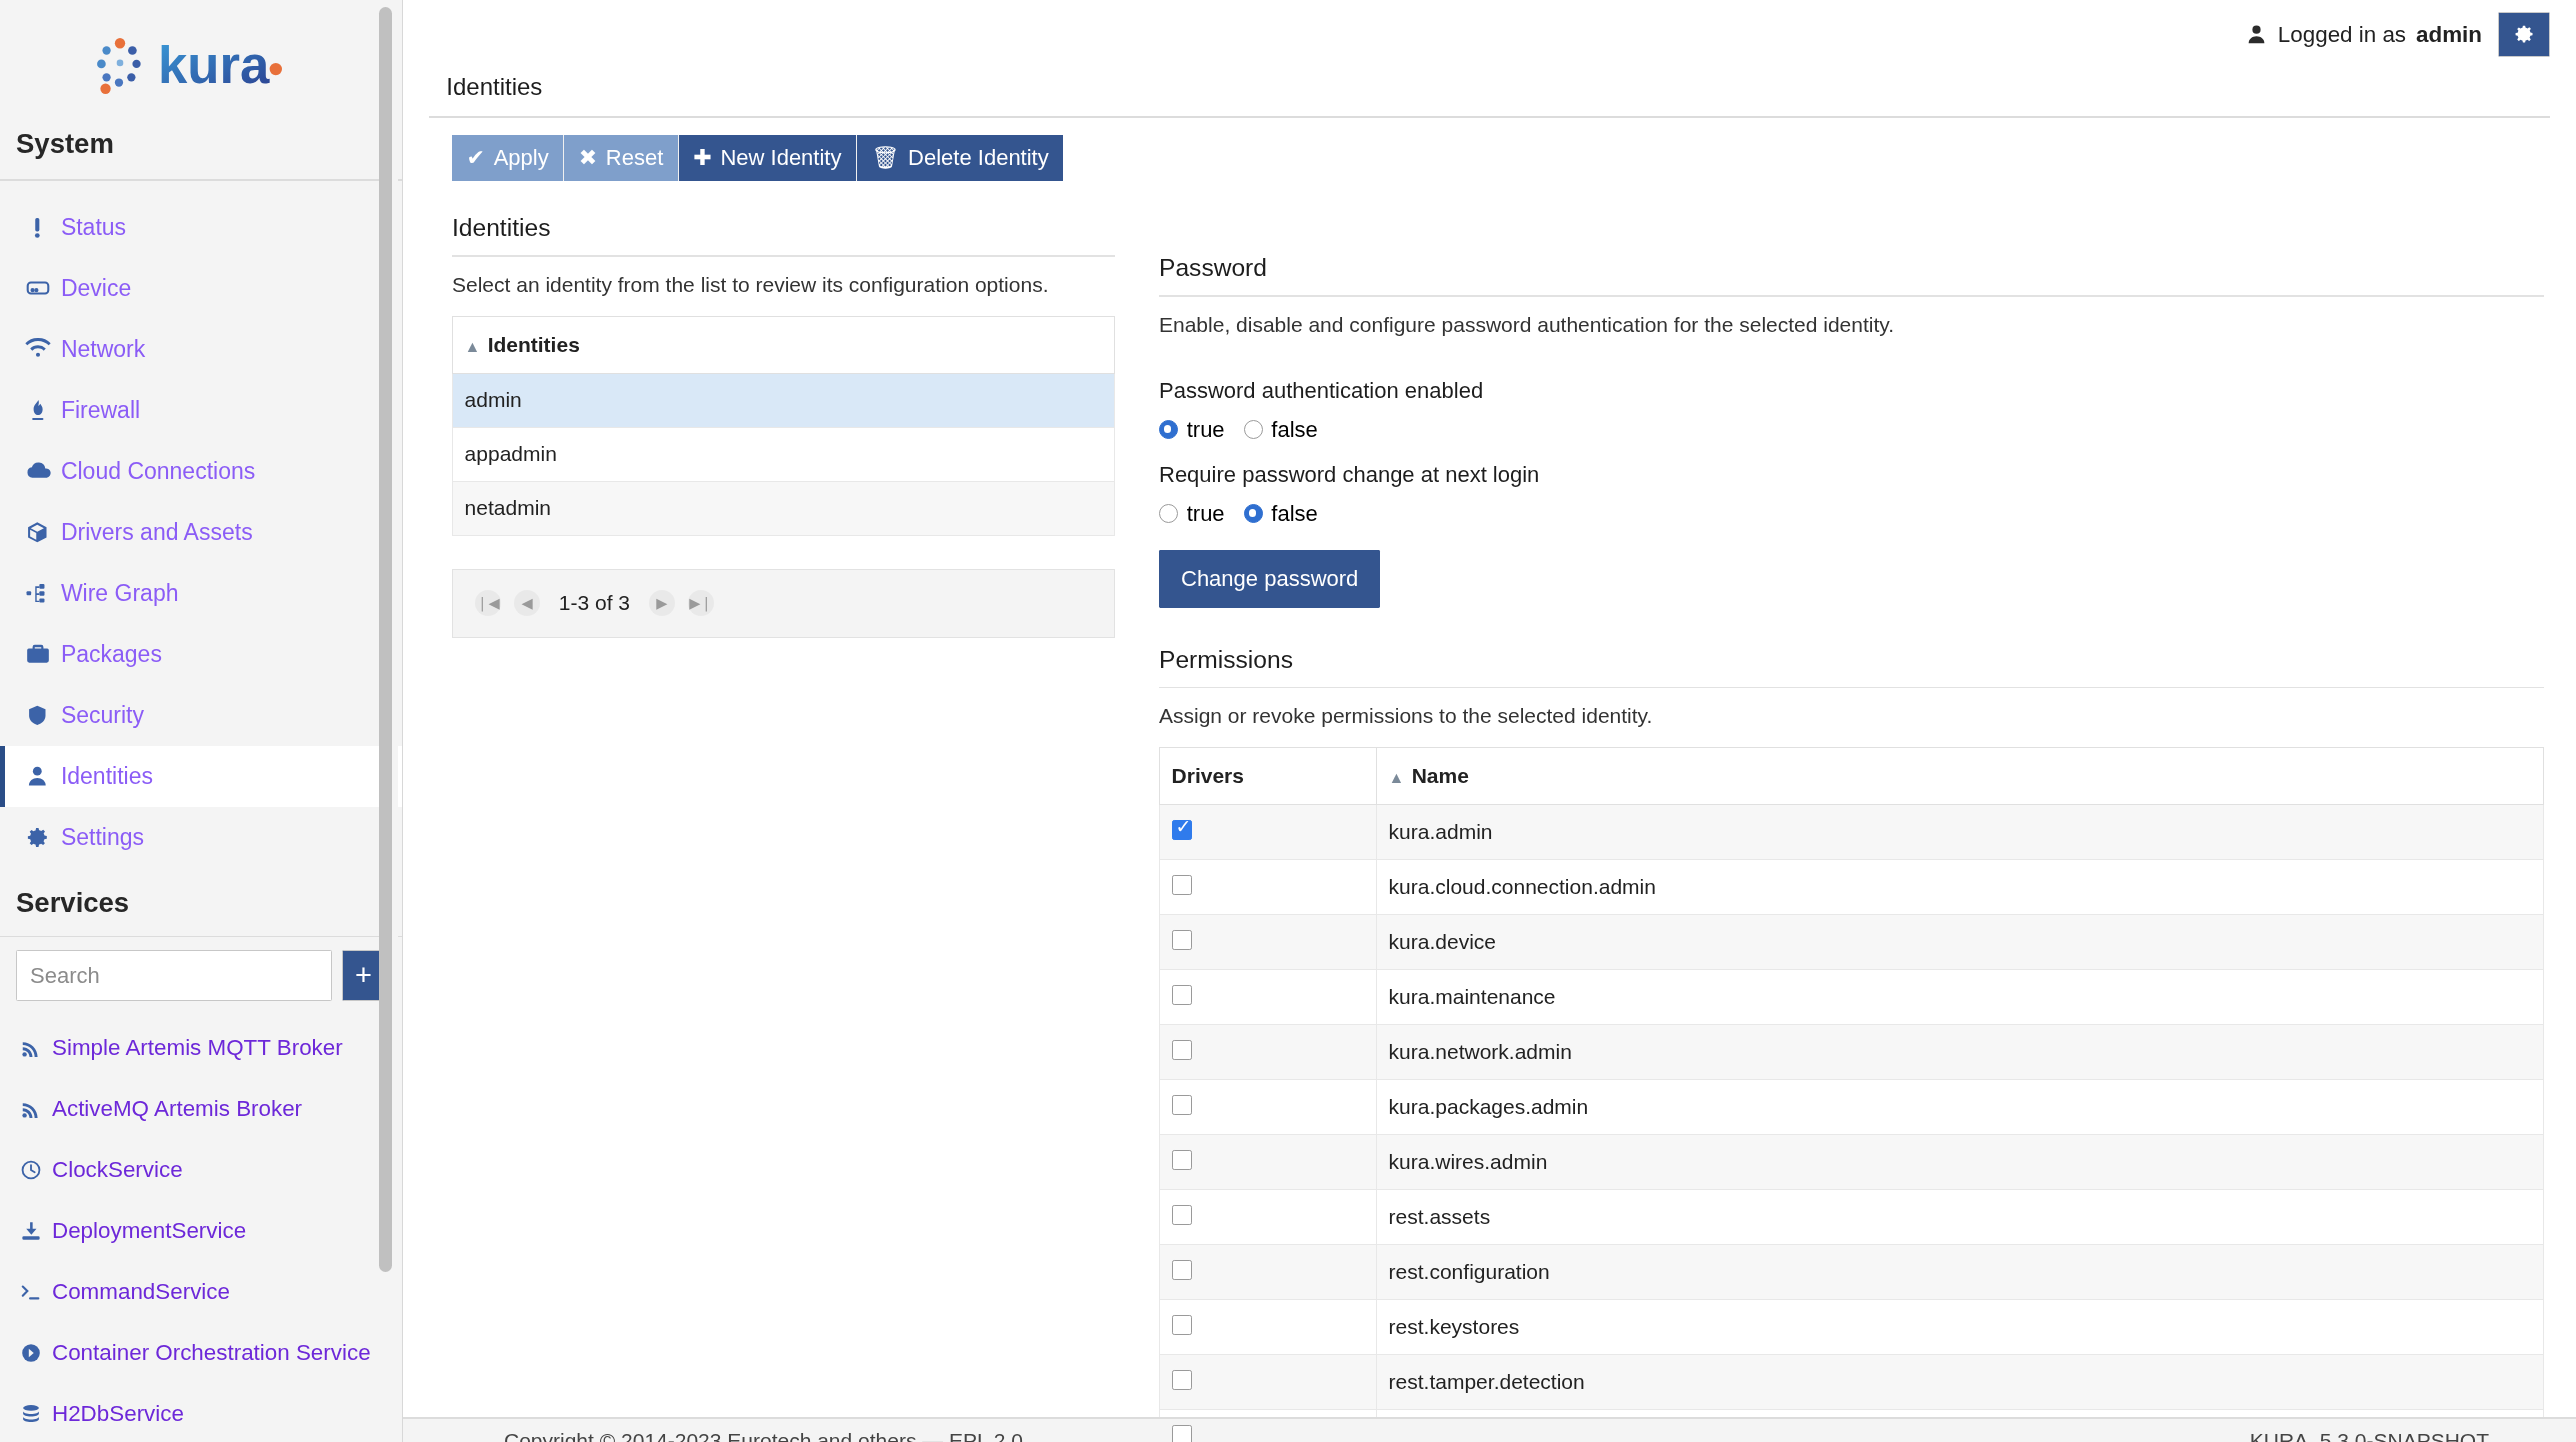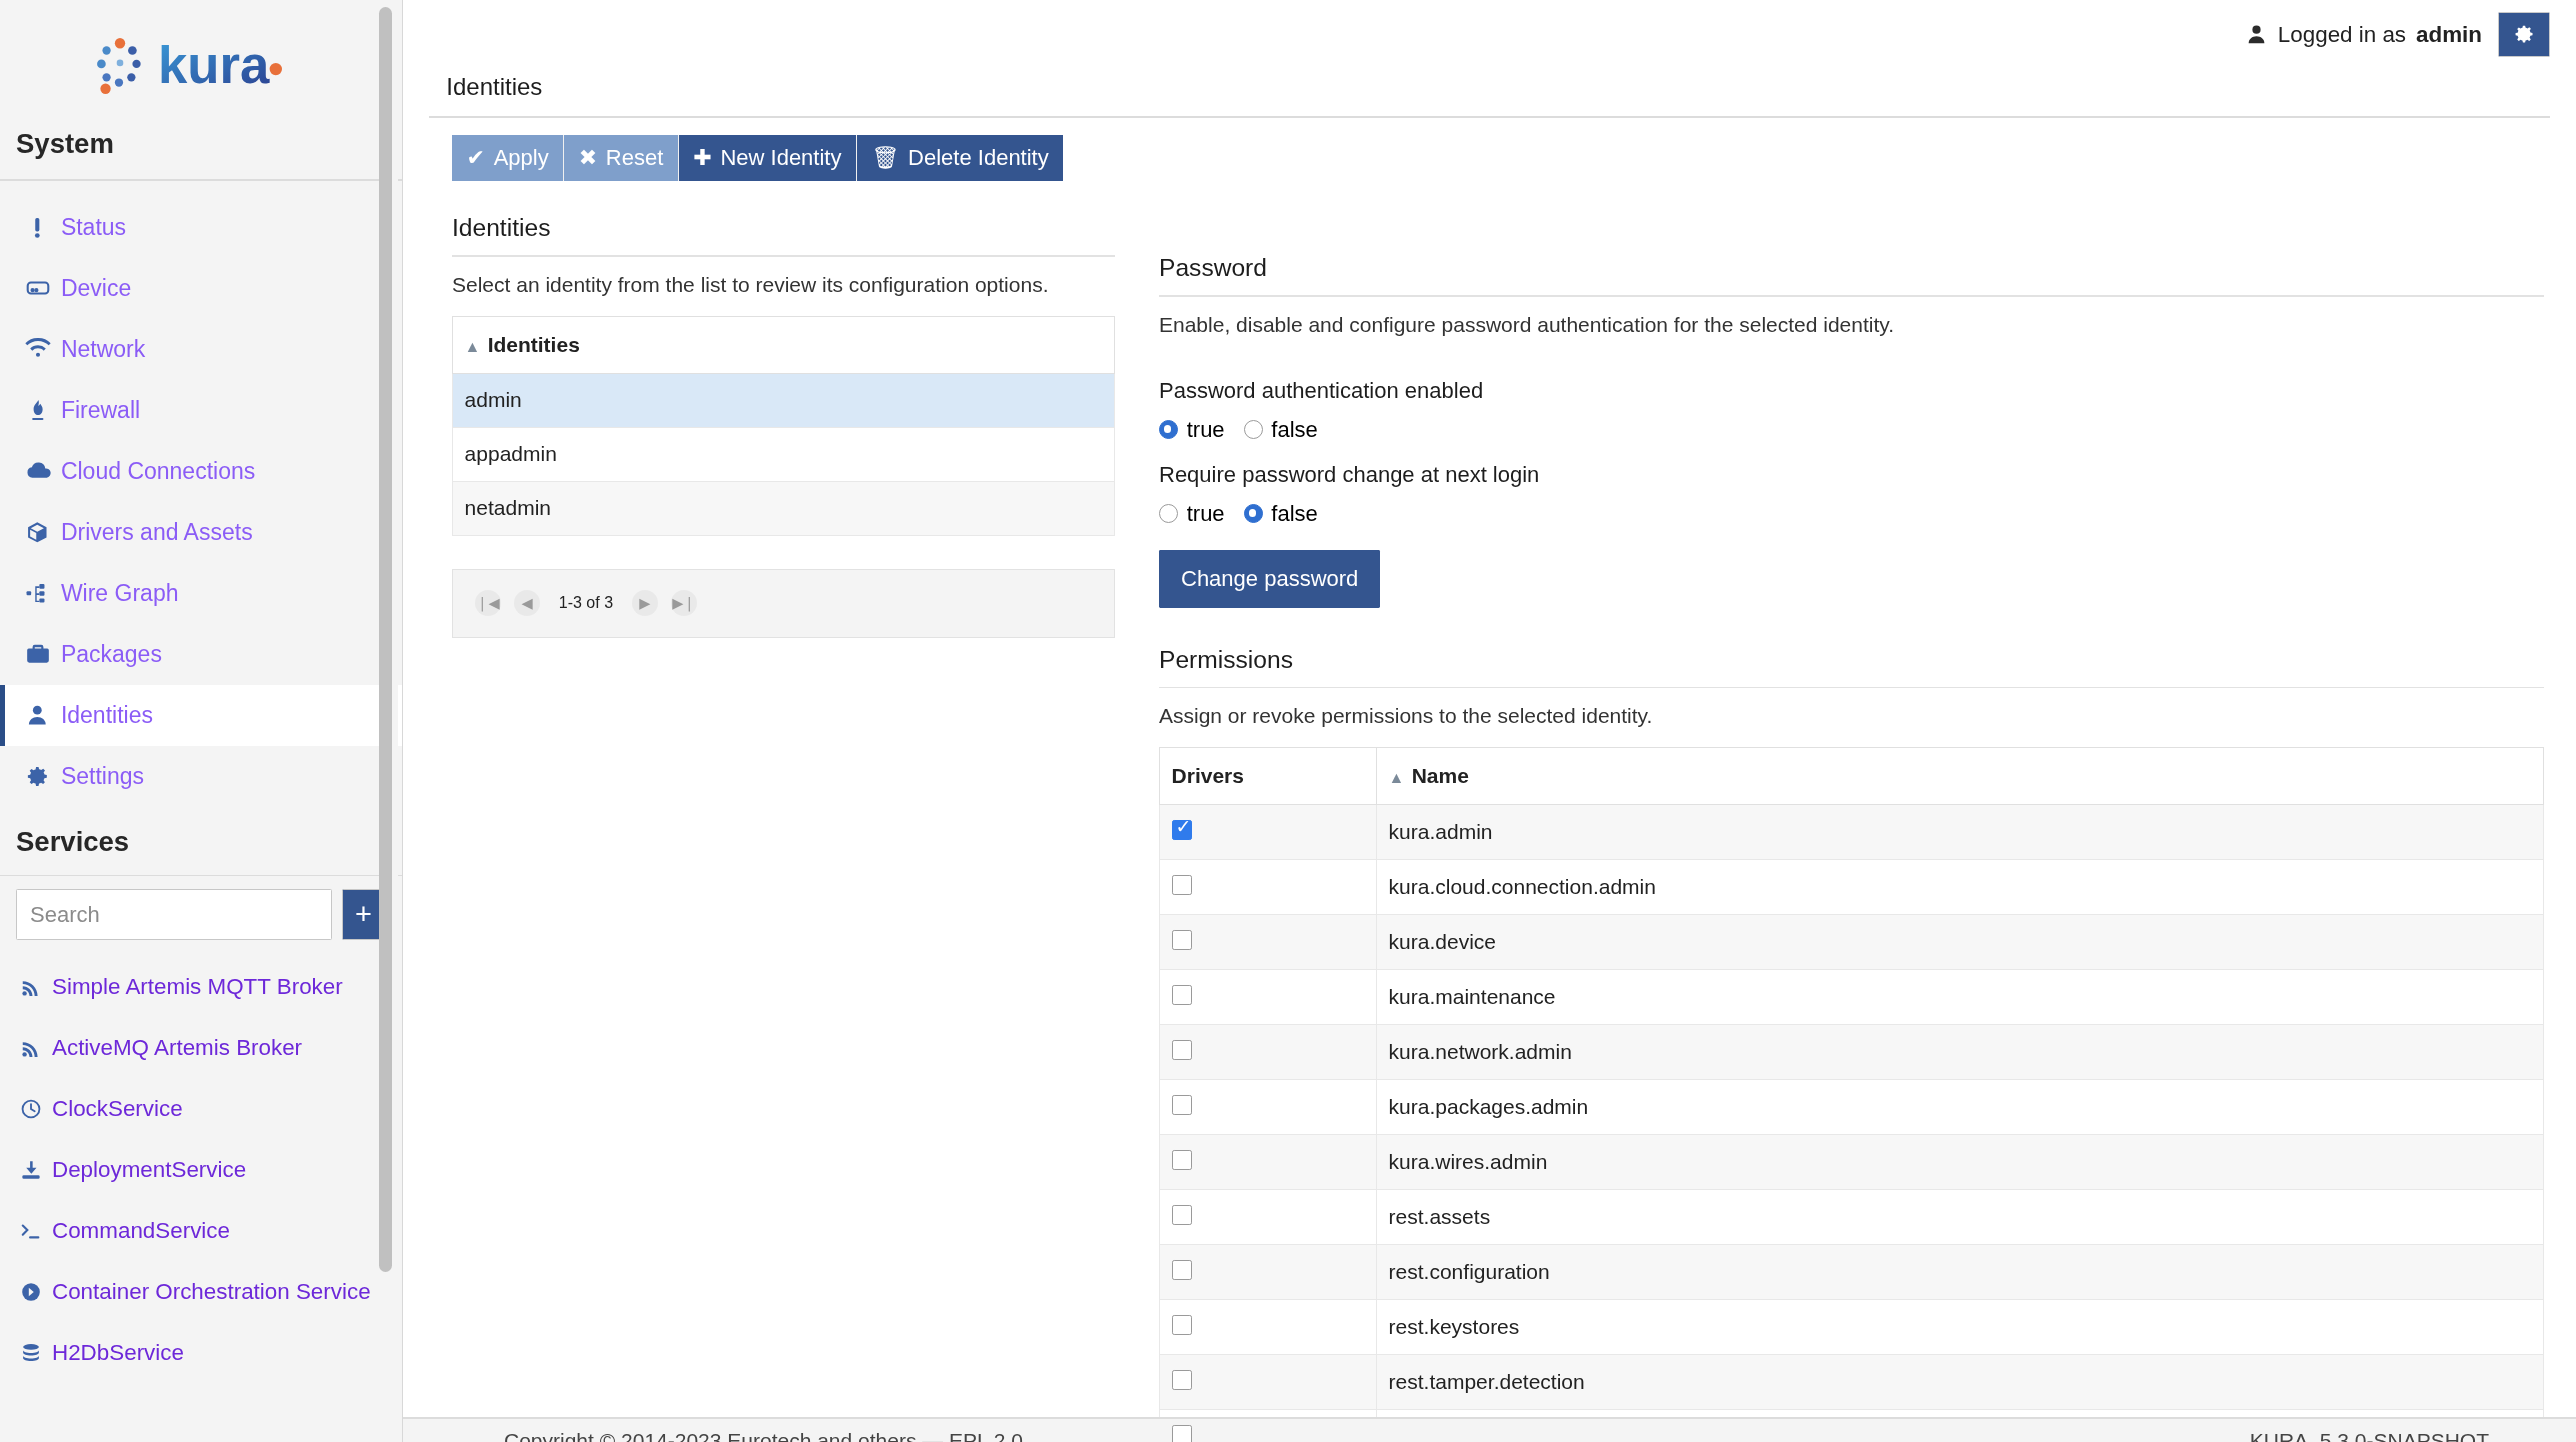--- a/index.html
+++ b/index.html
@@ -167,21 +167,21 @@
     margin-top: 33px; background: #f4f4f4;
     border: 1.4px solid #e2e2e2; height: 69px;
     display: flex; align-items: center; gap: 13px; padding-left: 22px;
   }
   .pg-btn {
     width: 26px; height: 26px; border-radius: 50%;
     background: #e9e9e9; color: #9a9a9a;
     display: flex; align-items: center; justify-content: center;
     font-size: 14.5px; cursor: pointer;
   }
-  .pg-label { font-size: 16px; color: #222; padding: 0 5.8px; }
+  .pg-label { font-size: 21px; color: #222; padding: 0 5.8px; }
 
   .radio-group { padding-top: 22px; }
   .radio-lbl { font-size: 22px; font-weight: normal; color: #1d1d1d; padding-bottom: 13px; }
   .radio-row { display: flex; align-items: center; gap: 19px; padding-bottom: 19px; }
   .radio-opt { display: flex; align-items: center; gap: 8.7px; font-size: 22px; color: #000000; cursor: pointer; }
   .rd {
     width: 19px; height: 19px; border-radius: 50%;
     border: 1.4px solid #9a9a9a; background: #fff;
     display: inline-block; position: relative;
   }
@@ -332,20 +332,28 @@
 
       <div class="nav-item">
         <span class="nav-ico">
           <svg width="26" height="26" viewBox="0 0 24 24" fill="currentColor">
               <path d="M9 3.5h6a2 2 0 0 1 2 2V7h3.5a1.5 1.5 0 0 1 1.5 1.5V18a2 2 0 0 1-2 2H4a2 2 0 0 1-2-2V8.5A1.5 1.5 0 0 1 3.5 7H7V5.5a2 2 0 0 1 2-2zm0 3.5h6V5.8H9V7zm1.8 6h2.4v1.6h-2.4V13z"></path>
             </svg>
         </span>
         <span class="nav-label">Packages</span>
       </div>
 
+      <div class="nav-item">
+        <span class="nav-ico">
+          <svg width="24.6" height="24.6" viewBox="0 0 24 24" fill="none" stroke="currentColor" stroke-width="2.1">
+              <path d="M12 2.6 20 6v6.3c0 4.6-3.3 7.8-8 9.1-4.7-1.3-8-4.5-8-9.1V6l8-3.4z" fill="currentColor" stroke="none"></path>
+            </svg>
+        </span>
+        <span class="nav-label">Security</span>
+      </div>
 
       <div class="nav-item active">
         <span class="nav-ico">
           <svg width="24.6" height="24.6" viewBox="0 0 24 24" fill="currentColor">
               <circle cx="12" cy="7" r="4.3"></circle>
               <path d="M3.8 21c0-4.4 3.7-7.3 8.2-7.3s8.2 2.9 8.2 7.3H3.8z"></path>
             </svg>
         </span>
         <span class="nav-label">Identities</span>
       </div>

